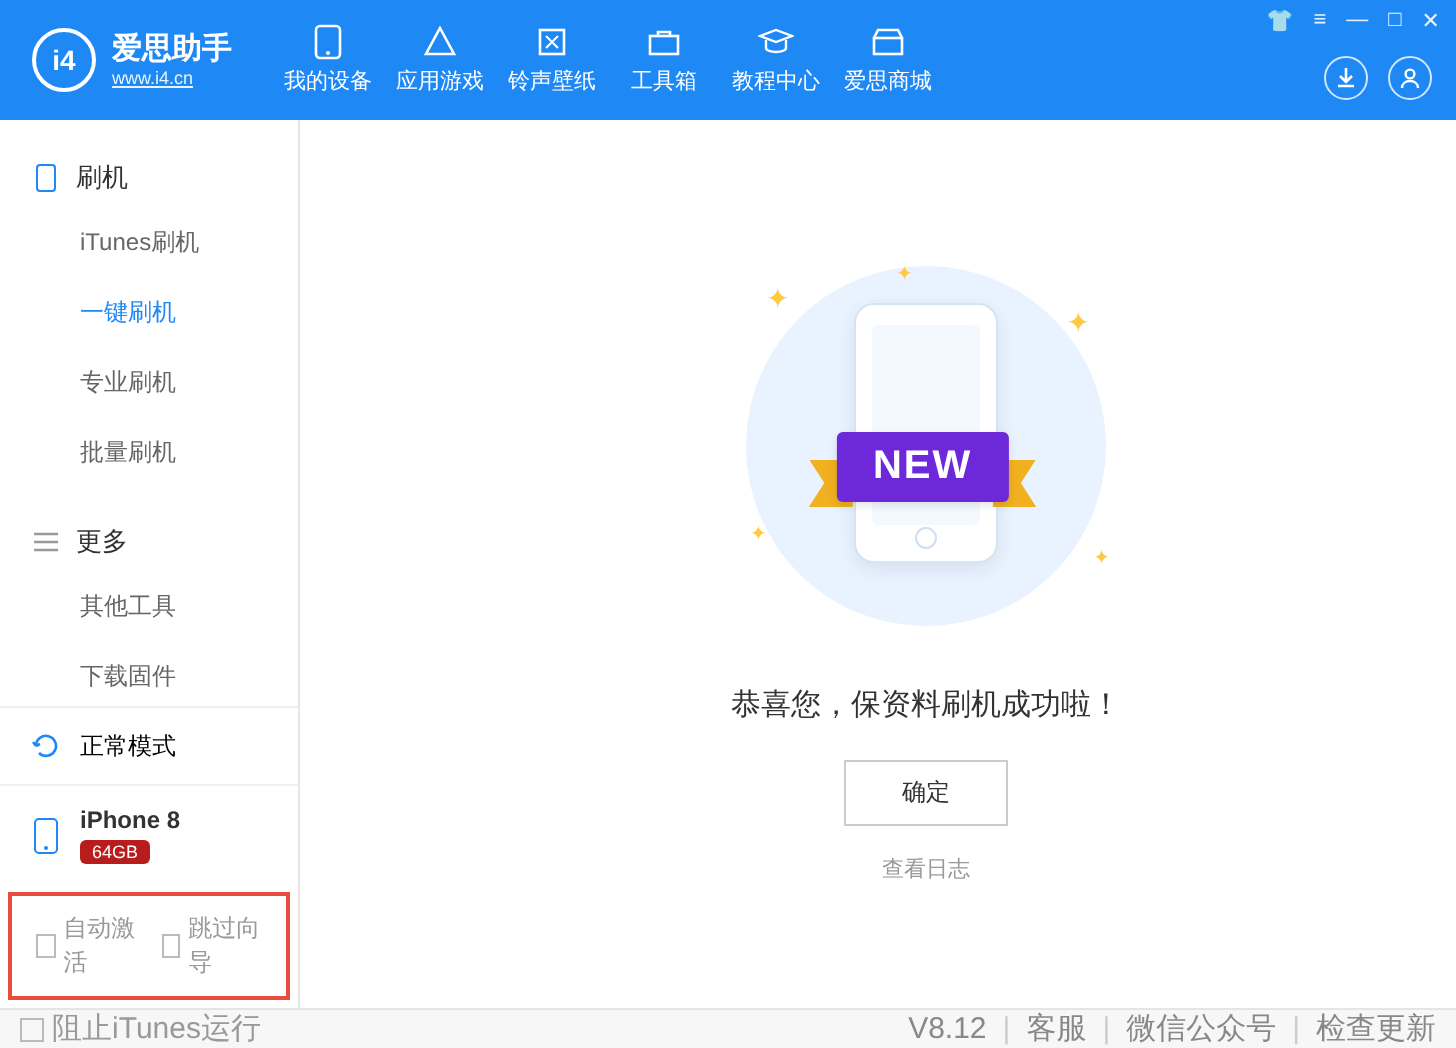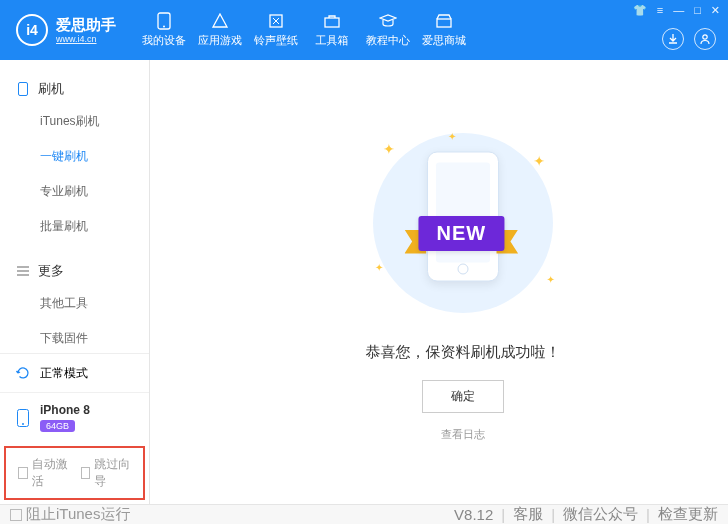--- a/index.html
+++ b/index.html
@@ -32,21 +32,21 @@
 .group-icon { width: 14px; height: 14px; display: flex; align-items: center; justify-content: center; color: #1e88f5; }
 .sidebar-item { padding: 9px 16px 9px 40px; color: #666; cursor: pointer; font-size: 12px; }
 .sidebar-item.active { color: #1e88f5; }
 
 .sidebar-bottom { border-top: 1px solid #eee; }
 .mode-row, .device-row { display: flex; align-items: center; gap: 8px; padding: 10px 14px; border-top: 1px solid #f0f0f0; }
 .mode-row:first-child { border-top: none; }
 .mode-icon { width: 18px; height: 18px; display: flex; align-items: center; justify-content: center; color: #1e88f5; }
 .device-text { display: flex; flex-direction: column; gap: 3px; }
 .device-name { color: #333; font-weight: 700; }
-.device-badge { background: #8b5cf6; color: #fff; font-size: 9px; padding: 1px 6px; border-radius: 3px; width: fit-content; }
+.device-badge { background: #b91c1c; color: #fff; font-size: 9px; padding: 1px 6px; border-radius: 3px; width: fit-content; }
 
 .checkbox-row { display: flex; gap: 12px; padding: 8px 12px; border: 2px solid #e74c3c; margin: 4px; }
 .checkbox-item { display: flex; align-items: center; gap: 4px; color: #999; cursor: pointer; }
 .checkbox-box { width: 12px; height: 12px; border: 1px solid #bbb; }
 
 .content { flex: 1; display: flex; flex-direction: column; align-items: center; justify-content: center; padding: 20px; }
 .illustration { position: relative; width: 220px; height: 200px; display: flex; align-items: center; justify-content: center; }
 .circle-bg { width: 180px; height: 180px; background: #e8f3ff; border-radius: 50%; position: relative; }
 .phone { position: absolute; top: 50%; left: 50%; transform: translate(-50%, -55%); width: 72px; height: 130px; background: #fff; border: 1px solid #d5e4f5; border-radius: 10px; box-shadow: 0 3px 10px rgba(0,0,0,0.08); }
 .phone::before { content: ""; position: absolute; top: 10px; left: 8px; right: 8px; bottom: 18px; background: #f4f9ff; border-radius: 3px; }

